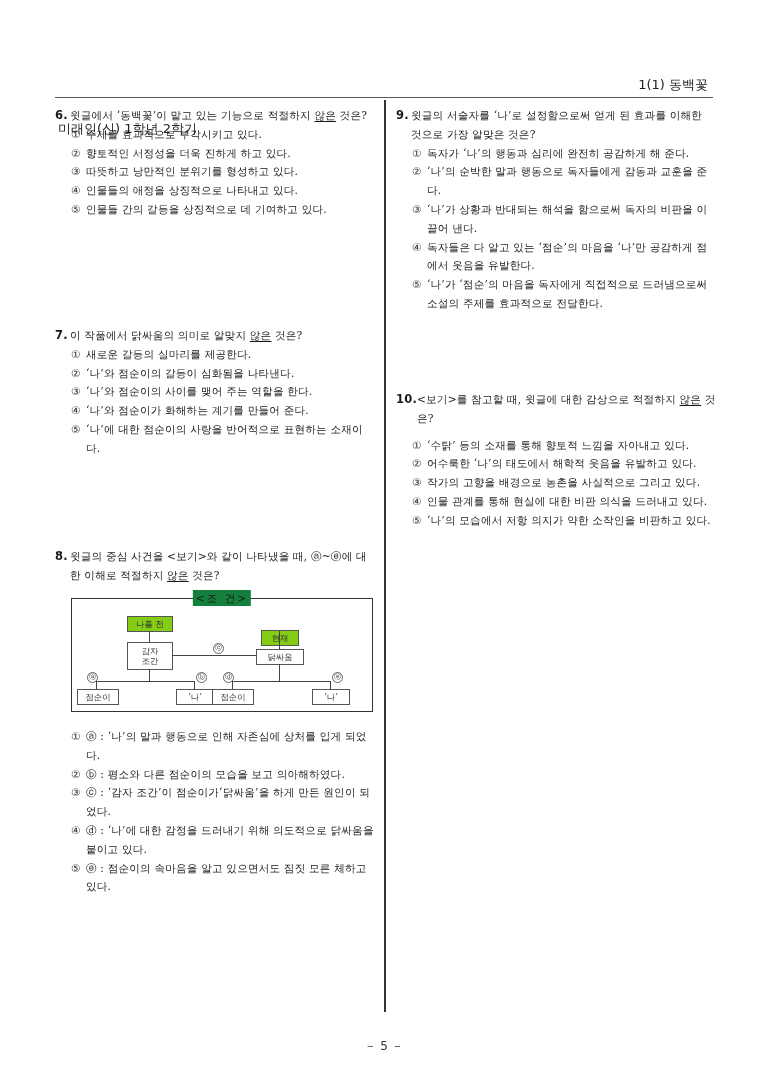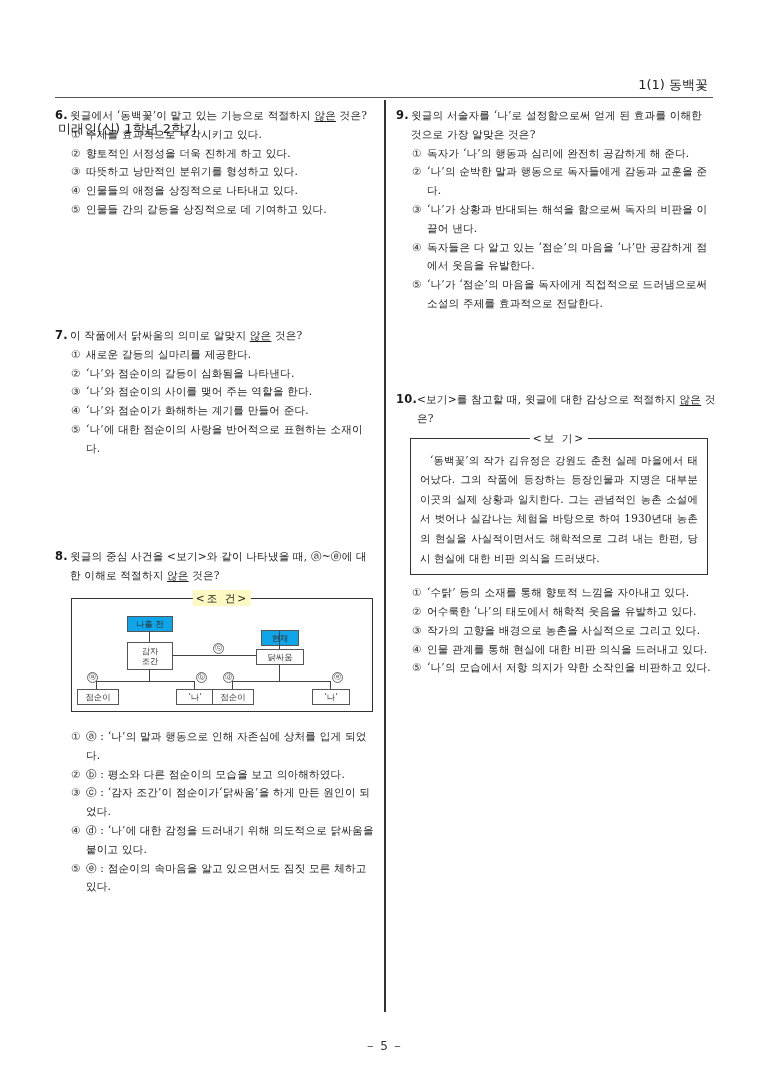--- a/index.html
+++ b/index.html
@@ -35,23 +35,23 @@
     position: relative; border: 1px solid #333; margin: 10px 8px 0 14px;
     padding: 12px 9px 6px 9px; font-size: 10.4px; line-height: 19.6px;
   }
   .bogi-title {
     position: absolute; top: -9px; left: 50%; transform: translateX(-50%);
     background: #fff; padding: 0 3px; font-size: 10.6px; line-height: 16px; letter-spacing: 2px;
   }
   .bogi-text { text-indent: 10px; text-align: justify; }
 
   .diagram { position: absolute; left: 71px; top: 598px; width: 300px; height: 112px; border: 1px solid #333; }
-  .diagram-title { position: absolute; top: -9px; left: 50%; transform: translateX(-50%); background: #fef9c3; padding: 0 3px; font-size: 10.6px; line-height: 16px; letter-spacing: 2px; }
+  .diagram-title { position: absolute; top: -9px; left: 50%; transform: translateX(-50%); background: #15803d; padding: 0 3px; font-size: 10.6px; line-height: 16px; letter-spacing: 2px; }
   .dbox { position: absolute; border: 1px solid #555; background: #fff; font-size: 8.4px; text-align: center; display: flex; align-items: center; justify-content: center; line-height: 10px; color: #333; }
-  .dbox.shaded { background: #0ea5e9; }
+  .dbox.shaded { background: #84cc16; }
   .dline { position: absolute; background: #444; }
   .dlabel { position: absolute; font-size: 7px; width: 9px; height: 9px; border: 0.8px solid #666; border-radius: 50%; display: flex; align-items: center; justify-content: center; line-height: 7px; color: #444; }
 
   .page-num { position: absolute; top: 1038px; left: 0; width: 768px; text-align: center; font-family: "DejaVu Sans", "Liberation Sans", sans-serif; font-size: 12px; color: #333; }
 </style>
 </head>
 <body>
 
 <div class="hdr-left">미래인(신) 1학년 2학기</div>
 <div class="hdr-right">1(1) 동백꽃</div>
@@ -212,24 +212,20 @@
         <span class="opt-text">‘나’가 ‘점순’의 마음을 독자에게 직접적으로 드러냄으로써 소설의 주제를 효과적으로 전달한다.</span>
       </div>
   </div>
 </div>
 
 <div class="q q-right" style="top:390px;">
   <div class="q-stem">
     <span class="q-num wide">10.</span>
     <span class="q-stem-text"><span>&lt;보기&gt;를 참고할 때, 윗글에 대한 감상으로 적절하지 </span><span class="u">않은</span><span> 것은?</span></span>
   </div>
-  <div class="bogi">
-    <span class="bogi-title">&lt;보 기&gt;</span>
-    <div class="bogi-text">‘동백꽃’의 작가 김유정은 강원도 춘천 실레 마을에서 태어났다. 그의 작품에 등장하는 등장인물과 지명은 대부분 이곳의 실제 상황과 일치한다. 그는 관념적인 농촌 소설에서 벗어나 실감나는 체험을 바탕으로 하여 1930년대 농촌의 현실을 사실적이면서도 해학적으로 그려 내는 한편, 당시 현실에 대한 비판 의식을 드러냈다.</div>
-  </div>
   <div class="opts" style="margin-top:8px;">
     <div class="opt">
         <span class="opt-mark">①</span>
         <span class="opt-text">‘수탉’ 등의 소재를 통해 향토적 느낌을 자아내고 있다.</span>
       </div>
     <div class="opt">
         <span class="opt-mark">②</span>
         <span class="opt-text">어수룩한 ‘나’의 태도에서 해학적 웃음을 유발하고 있다.</span>
       </div>
     <div class="opt">

